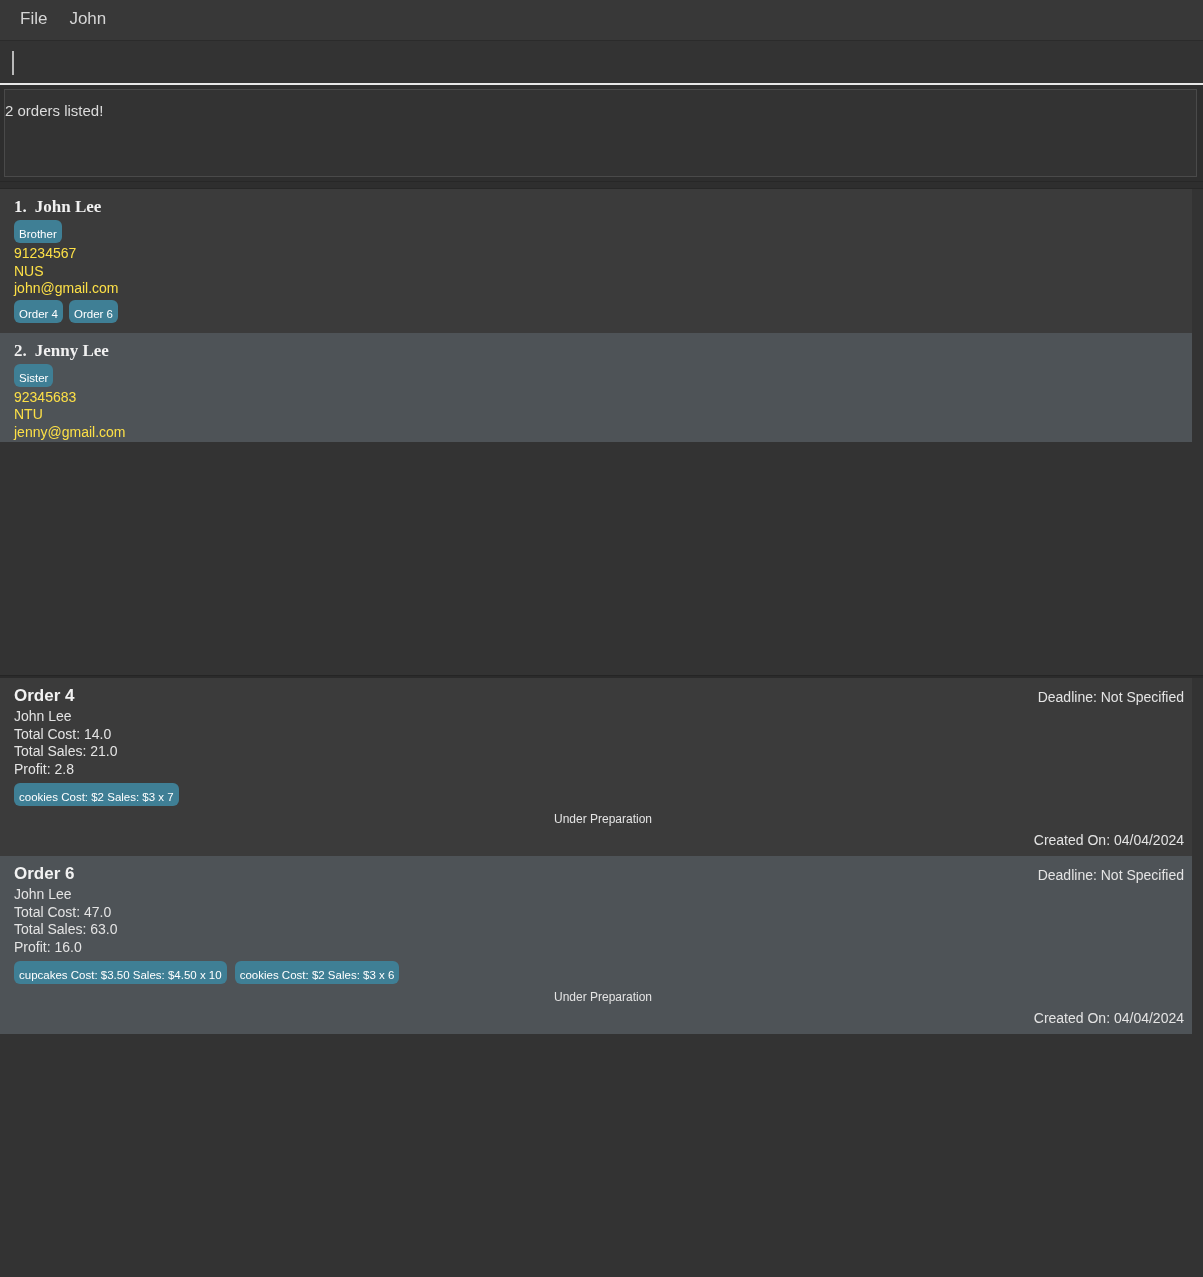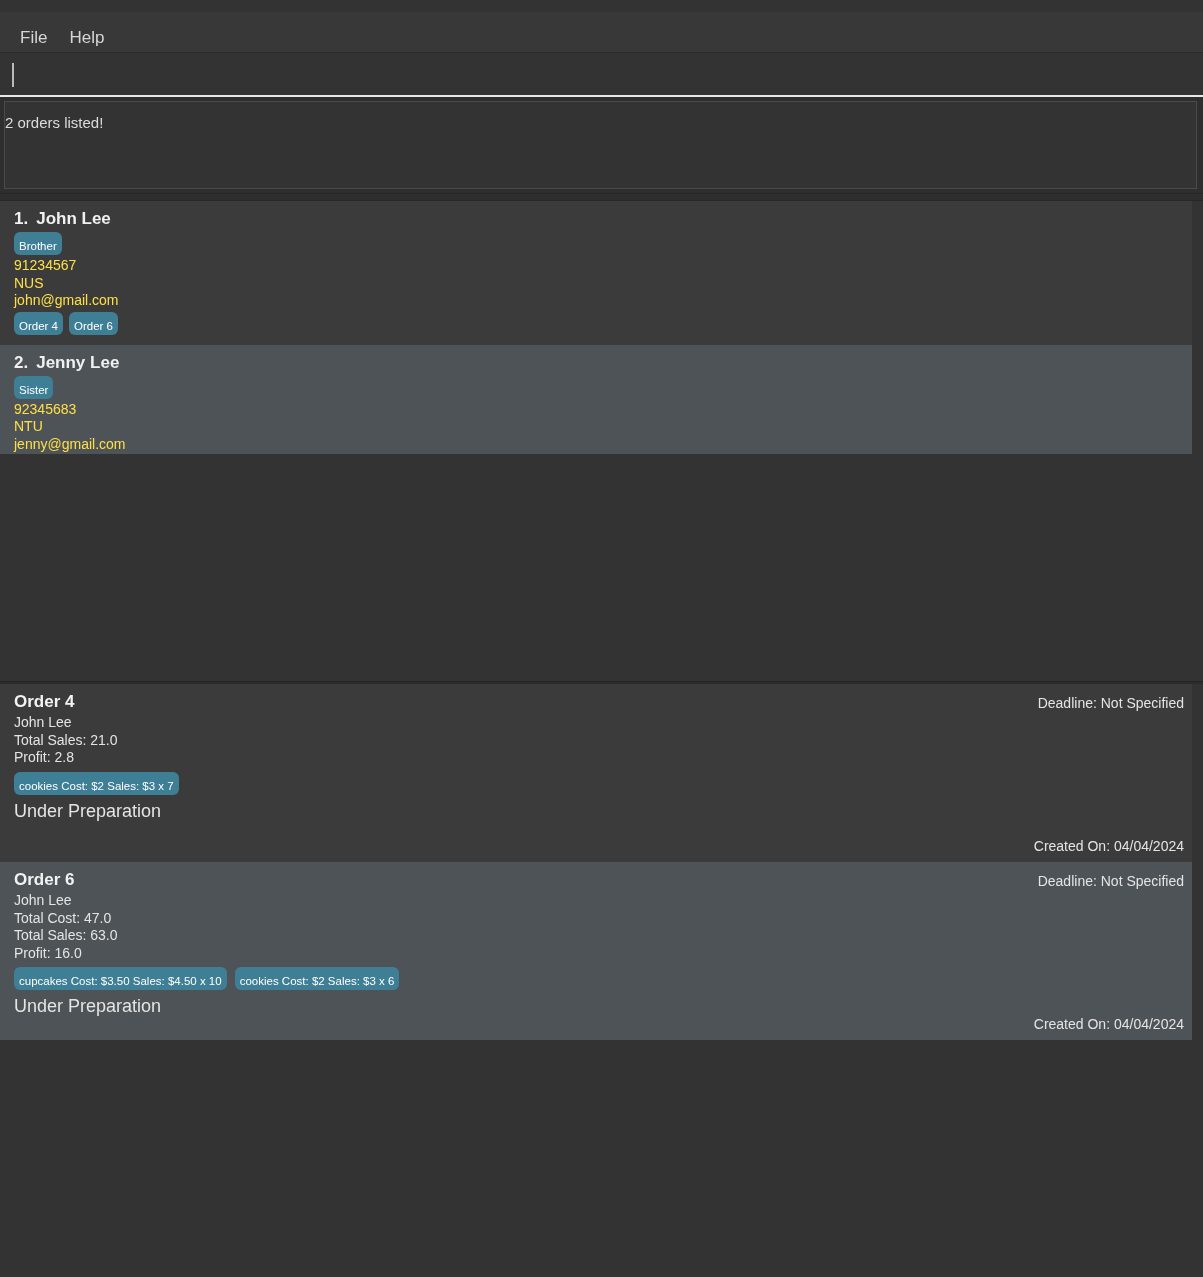--- a/index.html
+++ b/index.html
@@ -51,25 +51,24 @@
     font-size: 12.5px;
     color: #1a1a1a;
     margin-left: 8px;
     letter-spacing: 0.1px;
   }
 
   
   .menubar {
     height: 41px;
     background: #383838;
-    display: flex; align-items: flex-end;
+    display: flex; align-items: center;
     padding-left: 9px;
     border-bottom: 1px solid #2b2b2b;
     flex: 0 0 41px;
-    margin-top: 12px;
   }
   .menu-item {
     color: #d6d6d6;
     font-size: 17px;
     padding: 2px 11px 4px 11px;
     cursor: default;
   }
 
   
   .command-box {
@@ -132,20 +131,21 @@
     width: 1192px;
     padding: 8px 0 8px 14px;
     background: #3b3b3b;
   }
   .person-card.alt { background: #4e5357; }
   .person-name {
     color: #f0f0f0;
     font-size: 17px;
     font-weight: bold;
     margin-bottom: 3px;
+    font-family: Liberation Serif, serif;
   }
   .person-name .idx { margin-right: 8px; }
   .tag-row { margin: 2px 0 2px 0; display: flex; gap: 6px; flex-wrap: wrap; }
   .tag {
     display: inline-block;
     background: #3f7f95;
     color: #ffffff;
     font-size: 11.5px;
     padding: 8px 5px 3px 5px;
     border-radius: 6px;
@@ -189,22 +189,23 @@
     margin-bottom: 2px;
   }
   .order-line {
     color: #e4e4e4;
     font-size: 14px;
     line-height: 17.5px;
   }
   .order-items { margin: 5px 0 6px 0; display: flex; gap: 8px; flex-wrap: wrap; }
   .order-status {
     color: #e4e4e4;
-    font-size: 18px;
+    font-size: 12px;
     margin-top: 4px;
+    text-align: center;
   }
   .order-deadline {
     position: absolute;
     right: 8px; top: 11px;
     color: #e4e4e4;
     font-size: 14px;
     padding-left: 12px;
   }
   .order-created {
     position: absolute;
@@ -219,21 +220,21 @@
   }
 </style>
 </head>
 <body>
 
 <div id="app">
 
 
   <div class="menubar">
     <div class="menu-item">File</div>
-    <div class="menu-item">Help</div>
+    <div class="menu-item">John</div>
   </div>
 
   <div class="command-box">
     <div class="caret"></div>
     <input class="command-input" type="text" placeholder="" style="">
   </div>
 
   <div class="result-wrap">
     <div class="result-box">
       <div class="result-text">2 orders listed!</div>
@@ -279,20 +280,21 @@
 
   <div class="filler"></div>
 
   <div class="panel-divider"></div>
 
   <div class="order-list">
 
     <div class="order-card">
       <div class="order-title">Order 4</div>
       <div class="order-line">John Lee</div>
+      <div class="order-line">Total Cost: 14.0</div>
       <div class="order-line">Total Sales: 21.0</div>
       <div class="order-line">Profit: 2.8</div>
       <div class="order-items">
         <span class="tag">cookies Cost: $2 Sales: $3 x 7</span>
       </div>
       <div class="order-status">Under Preparation</div>
       <div class="order-deadline">Deadline: Not Specified</div>
       <div class="order-created">Created On: 04/04/2024</div>
     </div>
 

